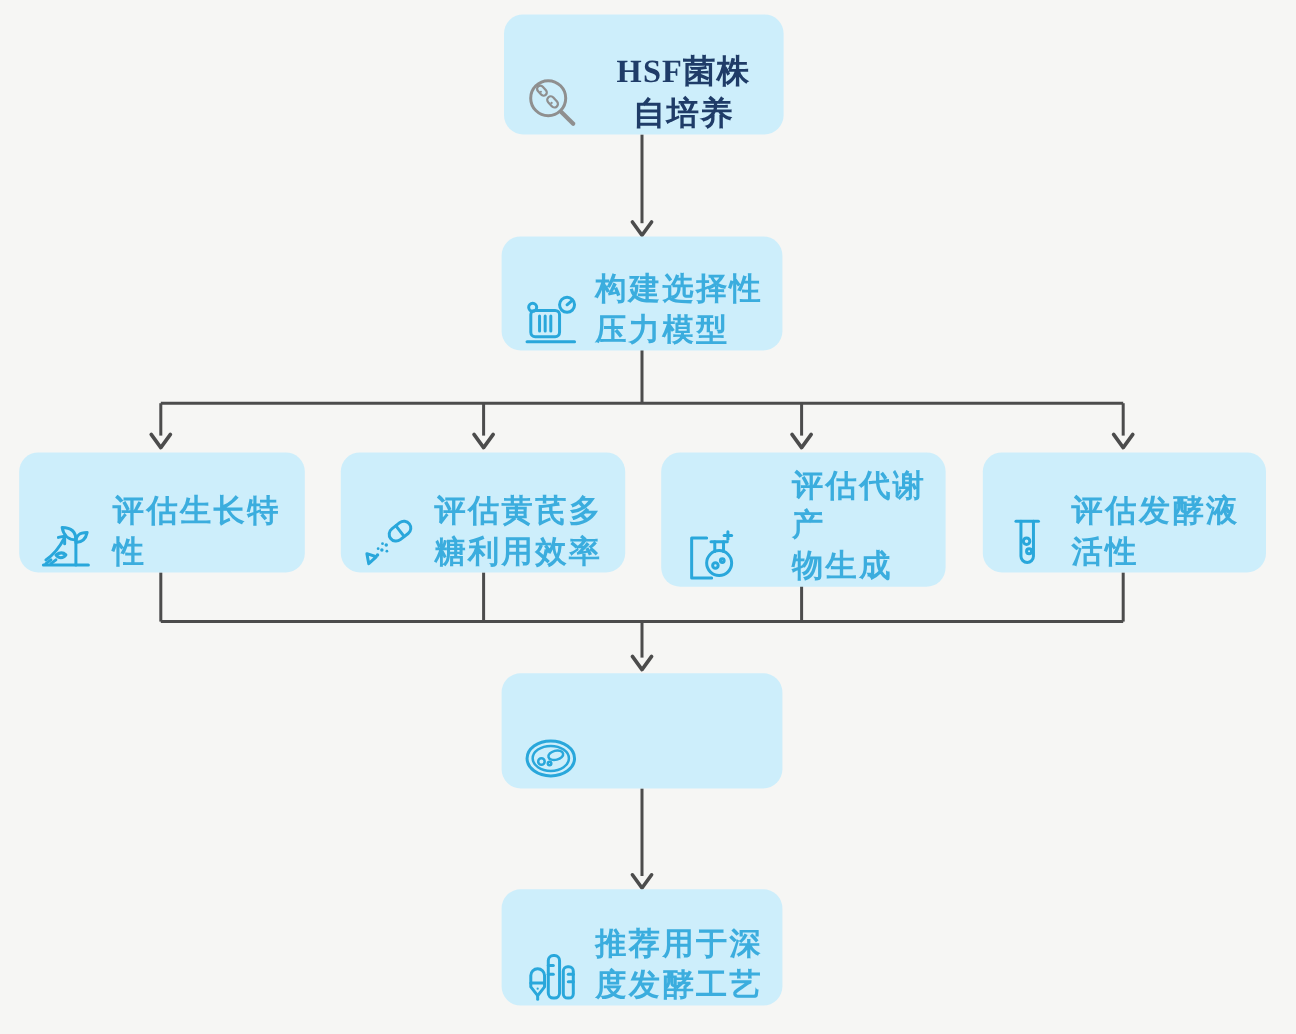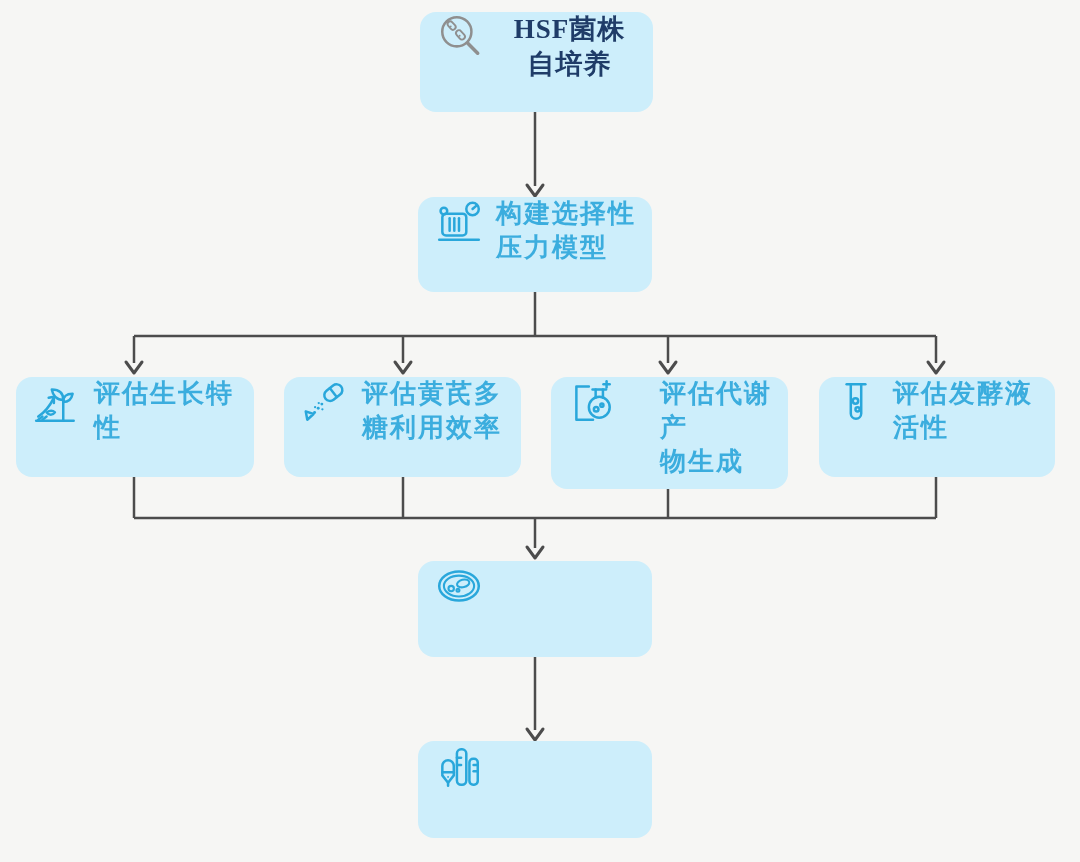--- a/index.html
+++ b/index.html
@@ -13,21 +13,21 @@
   }
   .connectors{
     position:absolute;left:0;top:0;width:1080px;height:862px;
     z-index:0;pointer-events:none;
   }
   .node{
     position:absolute;
     background:#cdeefb;
     border-radius:16px;
     display:flex;
-    align-items:flex-start;
+    align-items:flex-end;
     gap:12px;
     padding:0 12px 0 16px;
     box-sizing:border-box;
     z-index:1;
   }
   .node-icon{flex:0 0 auto;width:50px;height:50px;}
   .node-label{
     white-space:pre-line;
     font-family:"Liberation Sans",sans-serif;
     font-weight:700;
@@ -212,15 +212,17 @@
         <circle cx="13.5" cy="34.5" r="0.9" fill="#29a7db" stroke="none"></circle>
         <rect x="22" y="8" width="9" height="34" rx="4"></rect>
         <line x1="22" y1="16" x2="26" y2="16"></line>
         <line x1="22" y1="23" x2="26" y2="23"></line>
         <rect x="34" y="17" width="8" height="25" rx="3.5"></rect>
         <line x1="38" y1="23" x2="42" y2="23"></line>
         <line x1="38" y1="29" x2="42" y2="29"></line>
         <line x1="13.5" y1="40" x2="13.5" y2="43"></line>
       </g>
     </svg>
+    <div class="node-label">推荐用于深
+度发酵工艺</div>
   </div>
 
 </div>
 
 </body></html>

